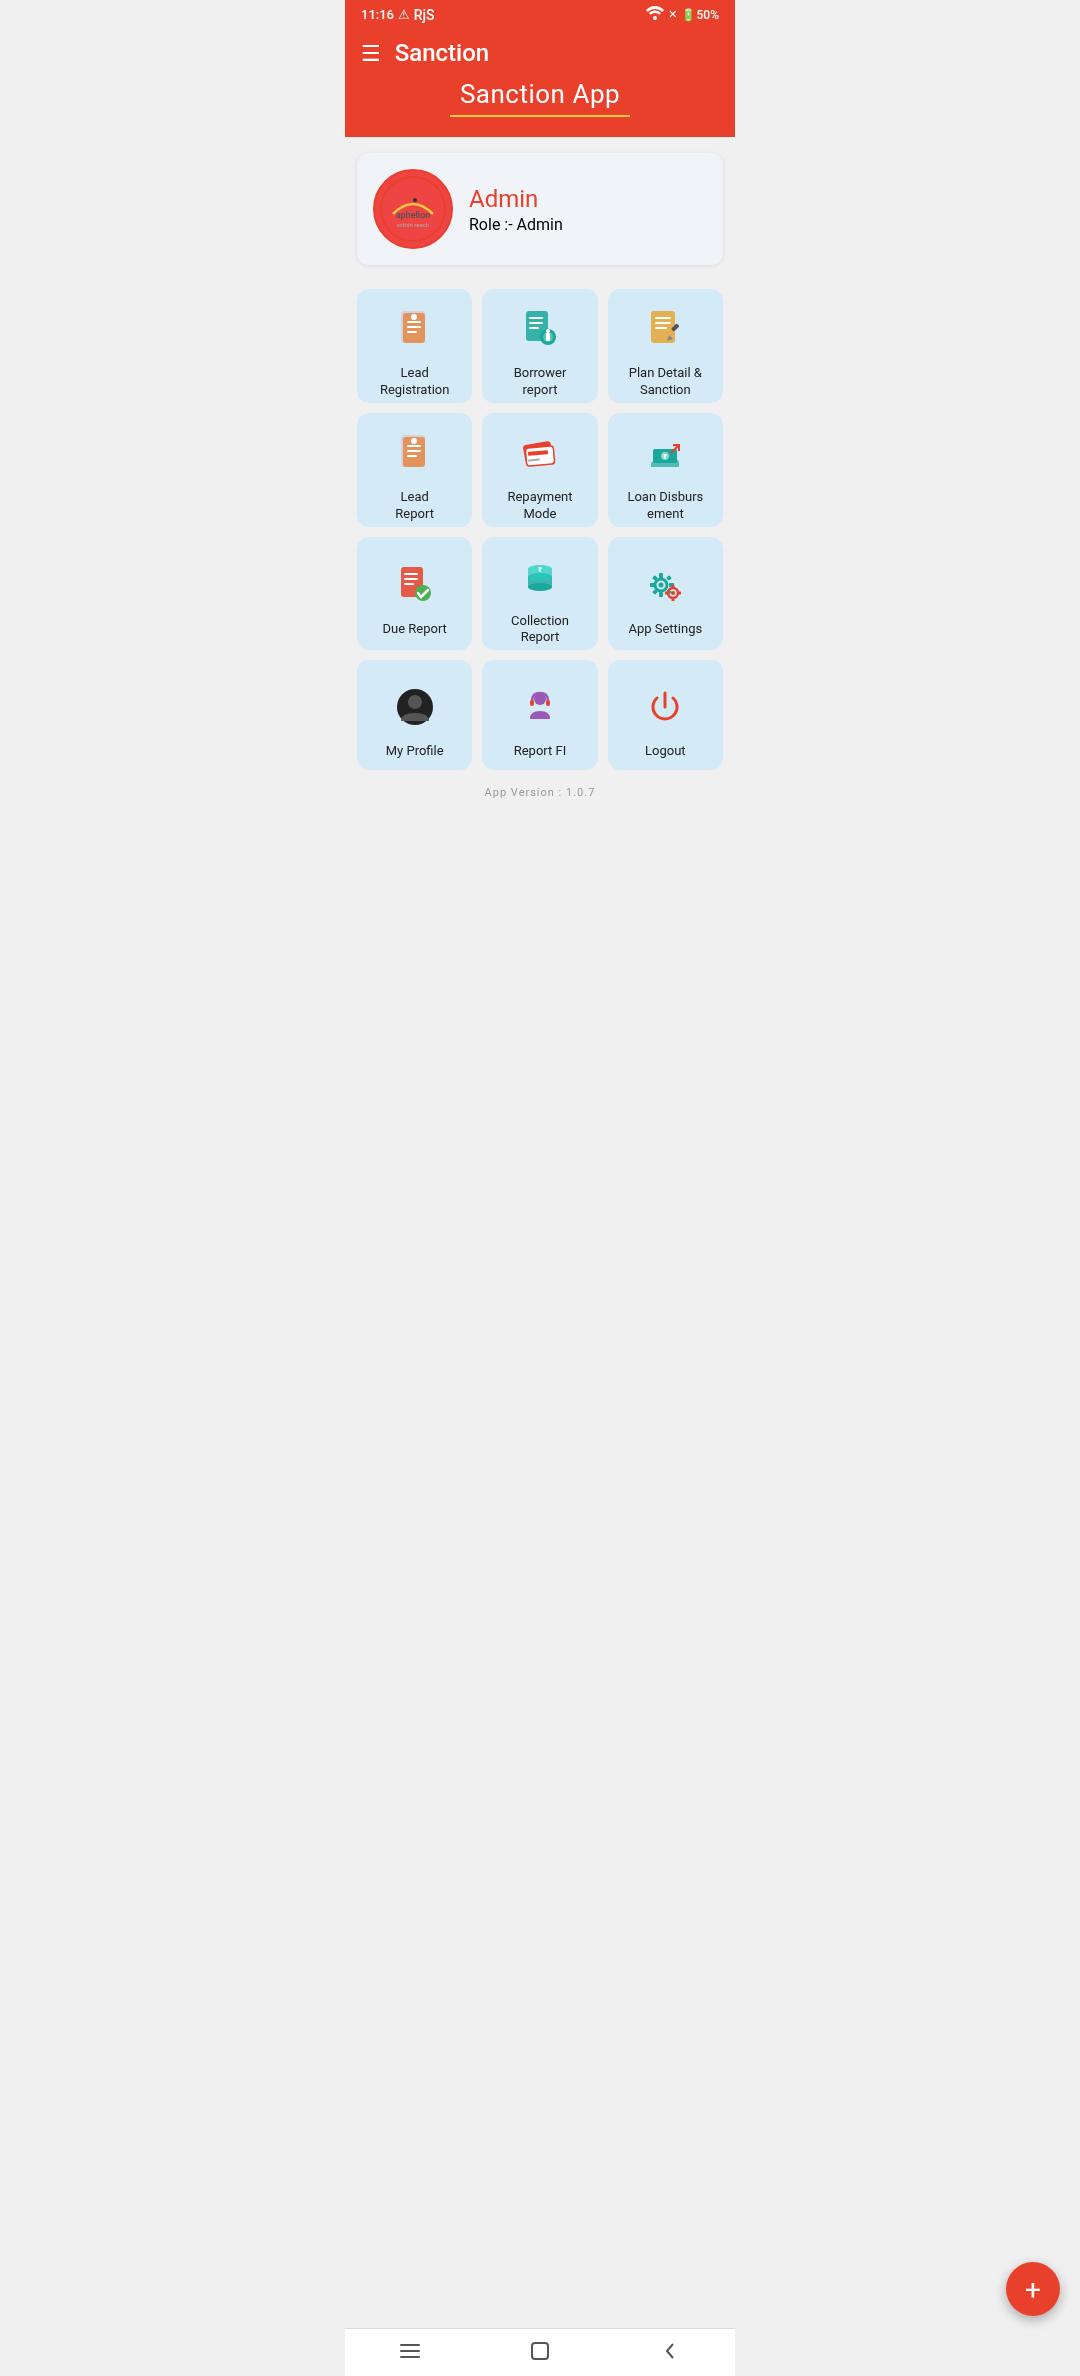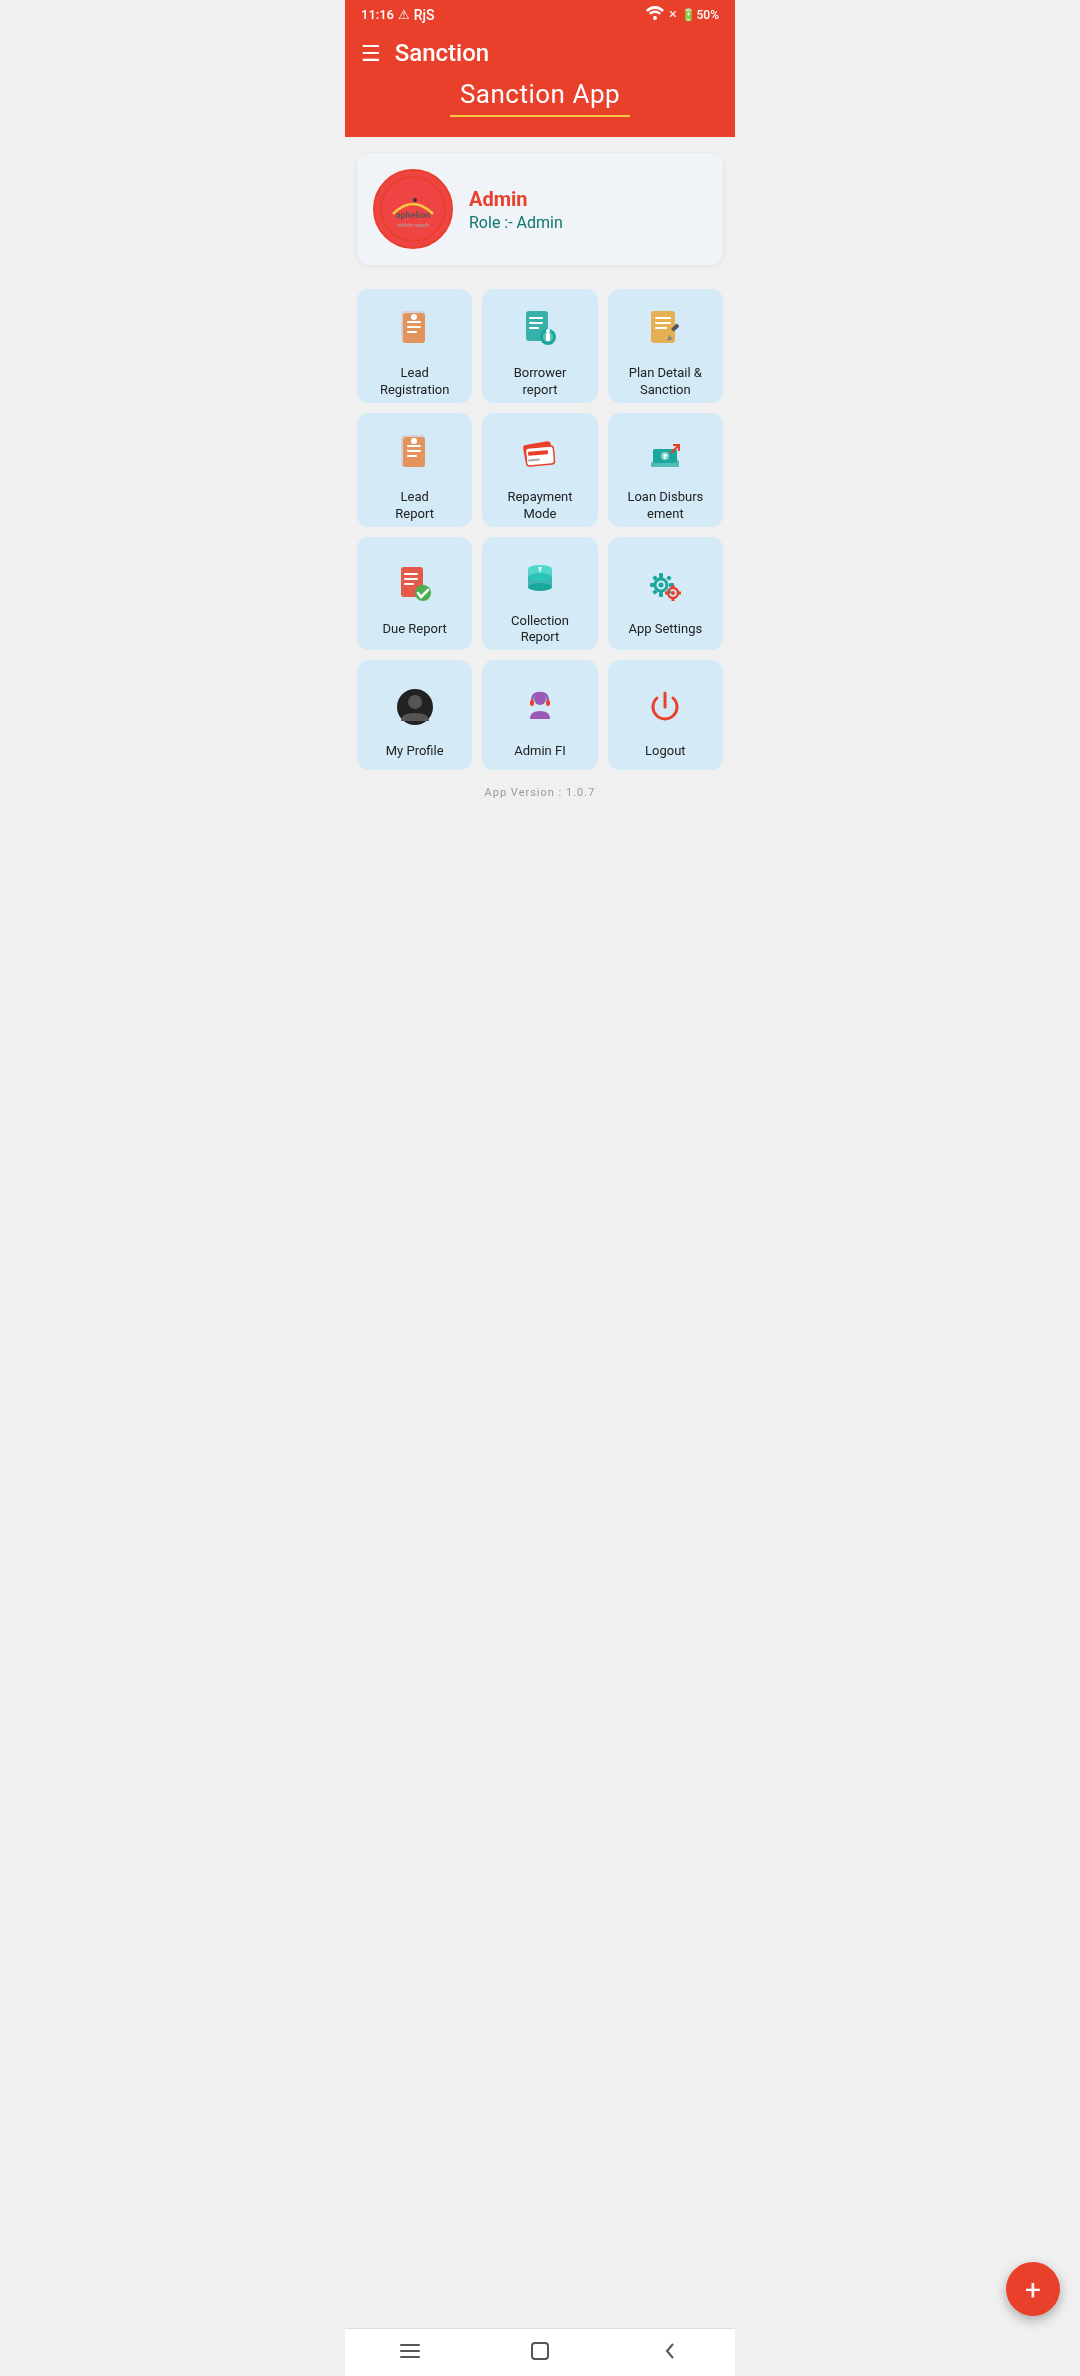--- a/index.html
+++ b/index.html
@@ -81,27 +81,27 @@
       border: 2px solid #e8402a;
       display: flex;
       align-items: center;
       justify-content: center;
       background: #ef4444;
       flex-shrink: 0;
       overflow: hidden;
     }
     .profile-info {}
     .profile-name {
-      font-size: 20px;
+      font-size: 24px;
       color: #e8402a;
-      font-weight: 700;
+      font-weight: 400;
     }
     .profile-role {
       font-size: 16px;
-      color: #0f766e;
+      color: #000000;
       margin-top: 2px;
     }
 
     
     .grid-container {
       display: grid;
       grid-template-columns: repeat(3, 1fr);
       gap: 10px;
       padding: 8px 12px;
     }
@@ -398,21 +398,21 @@
       <svg width="44" height="44" viewBox="0 0 44 44">
 
         <circle cx="22" cy="14" r="6" fill="#9b59b6"></circle>
         <path d="M12 34 Q12 26 22 26 Q32 26 32 34" fill="#9b59b6"></path>
 
         <path d="M14 16 Q14 8 22 8 Q30 8 30 16" fill="none" stroke="#9b59b6" stroke-width="2.5"></path>
         <rect x="12" y="15" width="4" height="6" rx="2" fill="#e8402a"></rect>
         <rect x="28" y="15" width="4" height="6" rx="2" fill="#e8402a"></rect>
       </svg>
     </div>
-    <div class="grid-label">Admin FI</div>
+    <div class="grid-label">Report FI</div>
   </div>
 
   <div class="grid-item">
     <div class="grid-icon">
       <svg width="44" height="44" viewBox="0 0 44 44">
 
         <path d="M22 8 L22 22" stroke="#e8402a" stroke-width="3" stroke-linecap="round"></path>
         <path d="M14 13 A12 12 0 1 0 30 13" fill="none" stroke="#e8402a" stroke-width="3" stroke-linecap="round"></path>
       </svg>
     </div>

